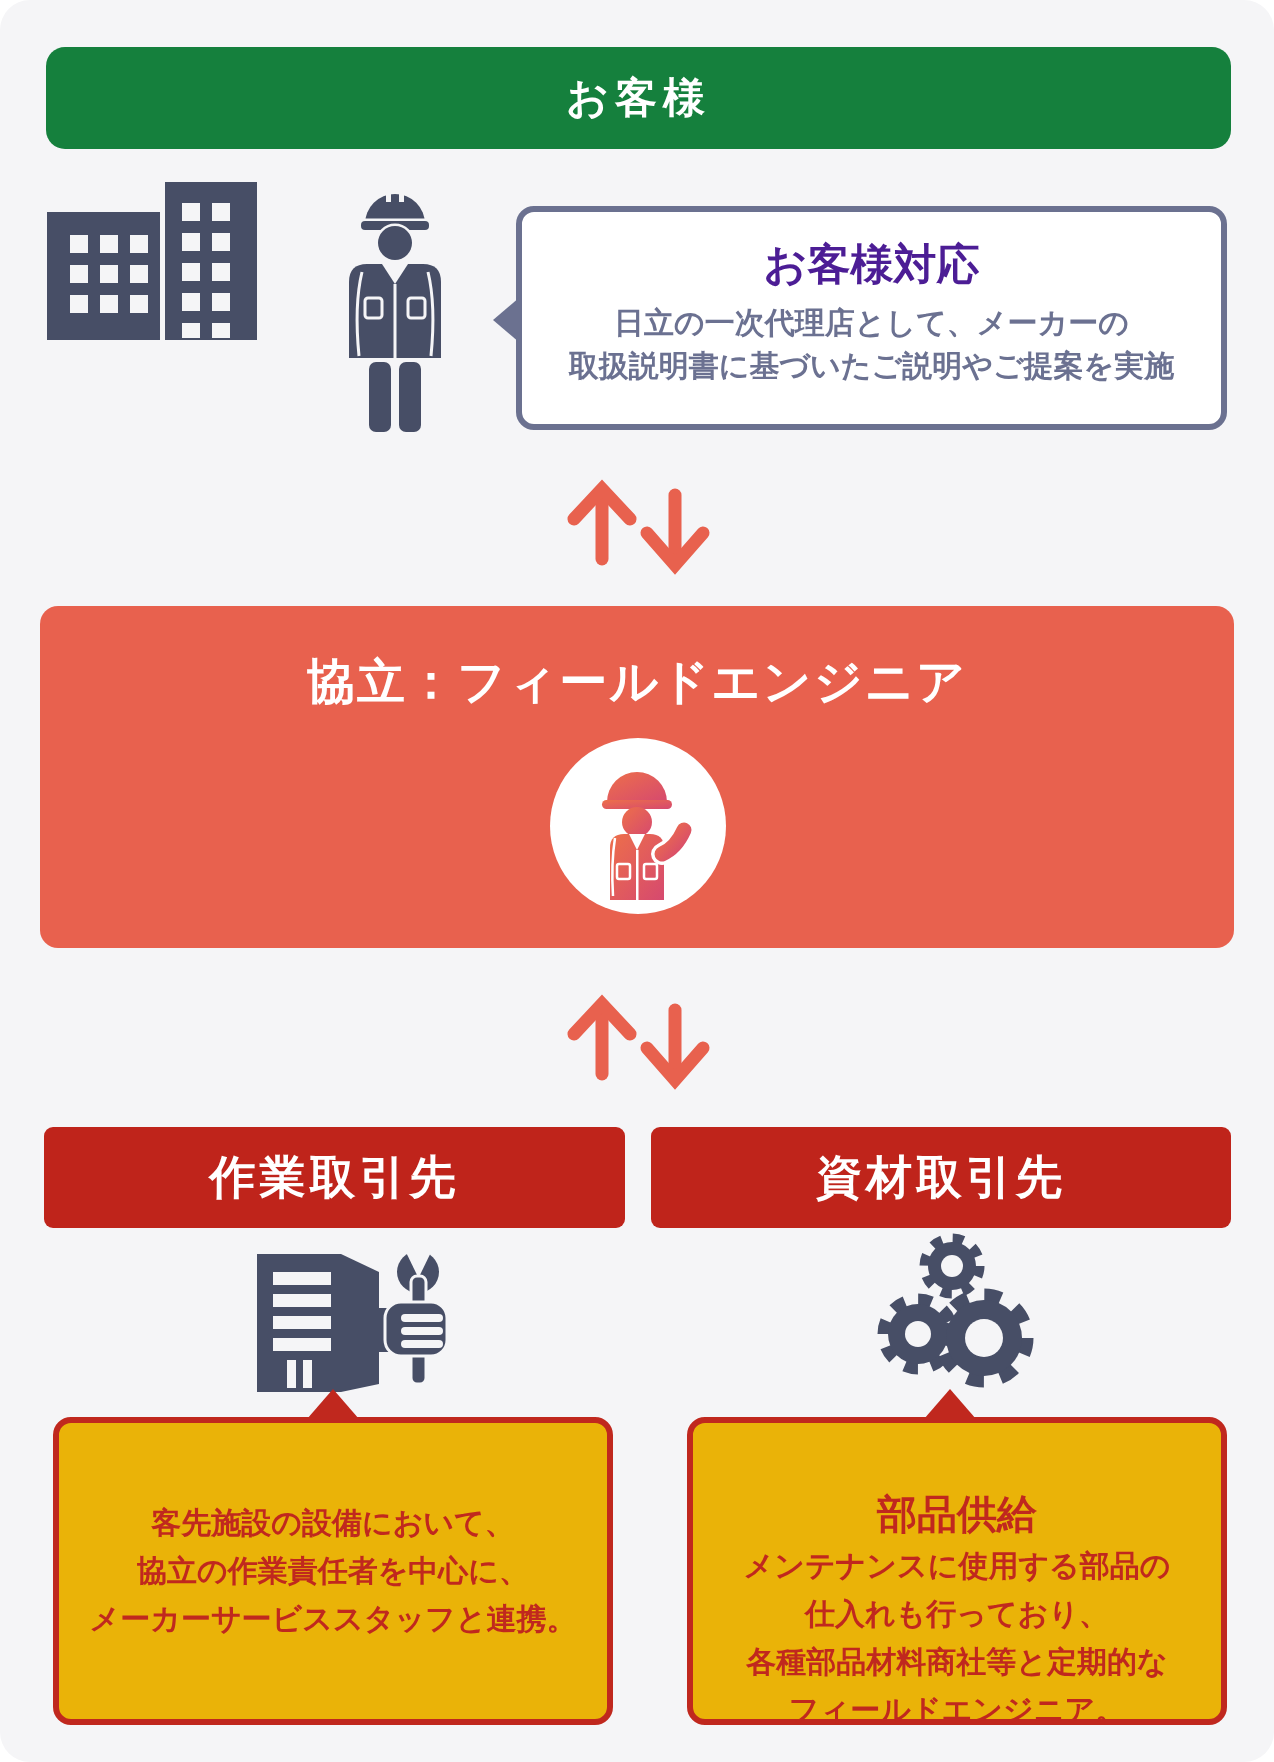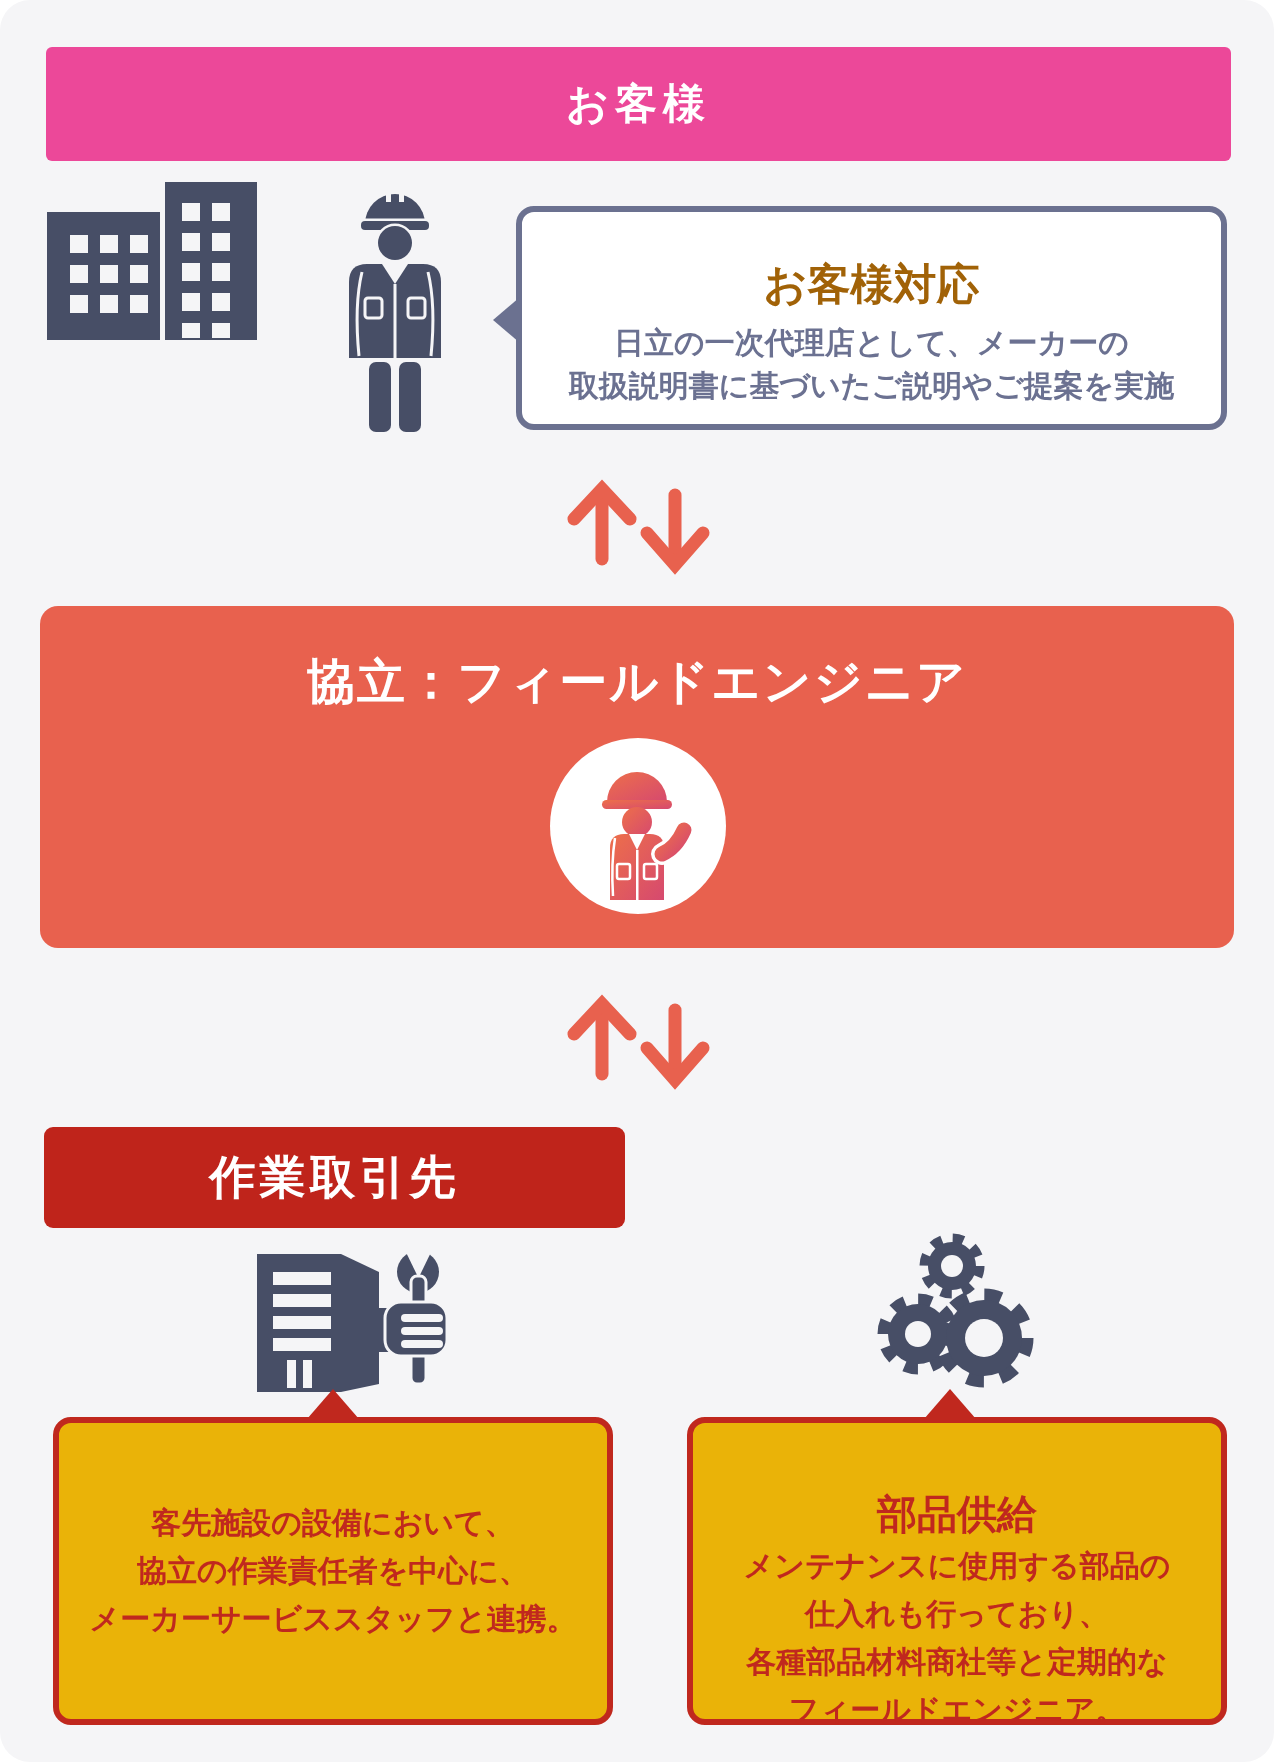--- a/index.html
+++ b/index.html
@@ -5,38 +5,38 @@
   html,body { margin:0; padding:0; background:#ffffff; }
   .canvas {
     position:relative; width:1274px; height:1762px;
     font-family:"Liberation Sans", sans-serif; font-weight:700;
     -webkit-font-smoothing:antialiased;
   }
   .card { position:absolute; inset:0; background:#f5f5f7; border-radius:30px; overflow:hidden; }
 
   
   .top-header {
-    position:absolute; left:46px; top:47px; width:1185px; height:114px;
-    background:#ec4899; border-radius:6px;
+    position:absolute; left:46px; top:47px; width:1185px; height:102px;
+    background:#15803d; border-radius:19px;
     display:flex; align-items:center; justify-content:center;
     color:#ffffff; font-size:42px; letter-spacing:6px;
   }
   .cust-icon { position:absolute; left:45px; top:180px; }
 
   .bubble {
     position:absolute; left:516px; top:206px; width:711px; height:224px;
     background:#ffffff; border:6px solid #6b7190; border-radius:18px;
     box-sizing:border-box; text-align:center;
   }
   .bubble-tail {
     position:absolute; left:-29px; top:85px; width:0; height:0;
     border-top:23px solid transparent; border-bottom:23px solid transparent;
     border-right:27px solid #6b7190;
   }
-  .bubble-title { margin-top:44px; font-size:43px; color:#a16207; }
+  .bubble-title { margin-top:24px; font-size:43px; color:#4c1d95; }
   .bubble-body { margin-top:7px; font-size:30px; line-height:43px; color:#6b7191; }
 
   
   .arrows { position:absolute; left:557px; width:160px; height:100px; }
   .arrows.a1 { top:477px; }
   .arrows.a2 { top:992px; }
 
   
   .engineer-box {
     position:absolute; left:40px; top:606px; width:1194px; height:342px;
@@ -214,20 +214,23 @@
           <path d="M 17 42 L 45 12 L 73 42"></path>
           <path d="M 118 18 V 86"></path>
           <path d="M 90 56 L 118 88 L 146 56"></path>
         </g>
       </svg>
     </div>
 
     <div class="partner-header left">
       <span>作業取引先</span>
     </div>
+    <div class="partner-header right">
+      <span>資材取引先</span>
+    </div>
 
     <div class="icon-work">
       <svg width="215" height="150" viewBox="0 0 215 150">
         <g fill="#474e66">
           <path d="M 14 10 L 98 10 L 136 28 L 136 140 L 98 148 L 14 148 Z"></path>
           <rect x="130" y="64" width="20" height="44"></rect>
         </g>
         <g fill="#f5f5f7">
           <rect x="30" y="28" width="58" height="13"></rect>
           <rect x="30" y="50" width="58" height="13"></rect>

